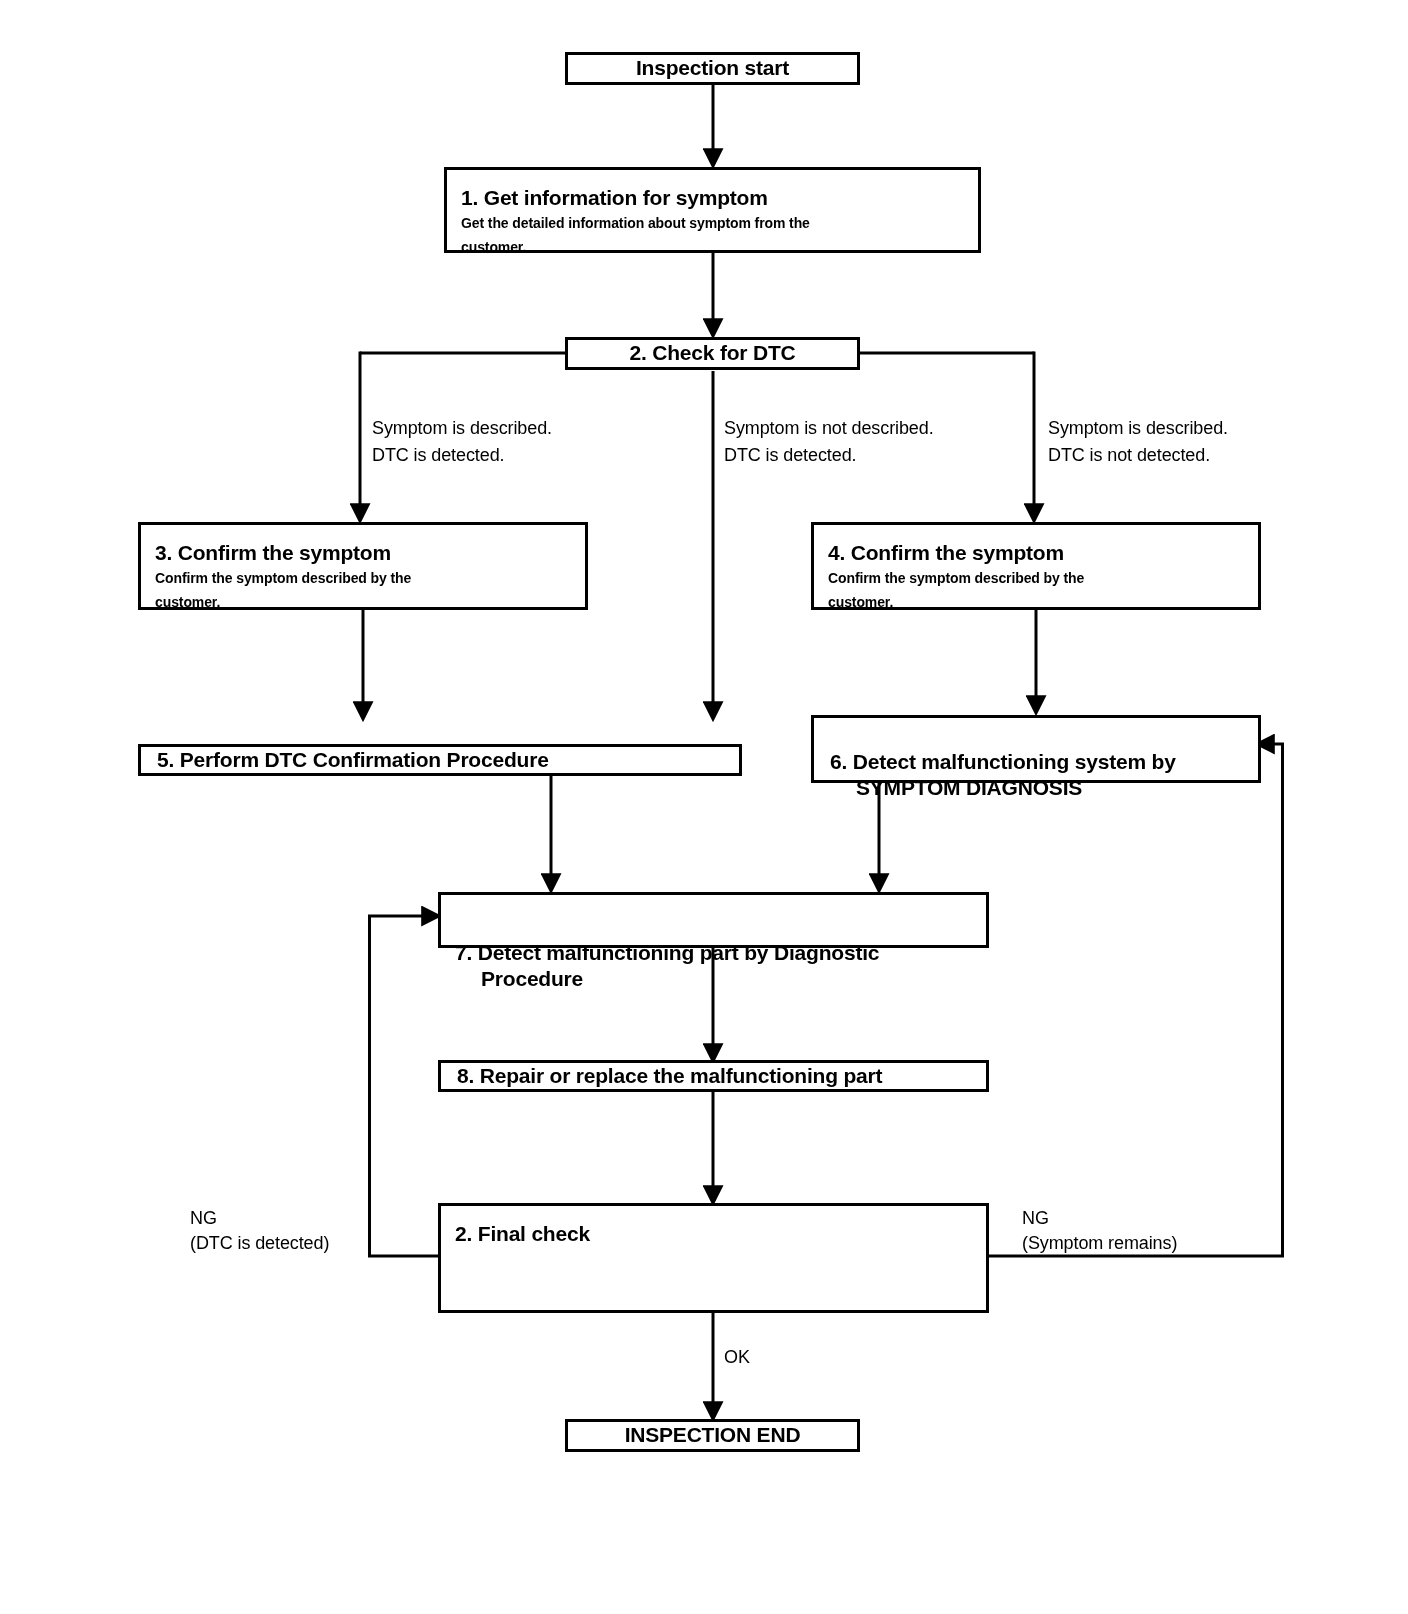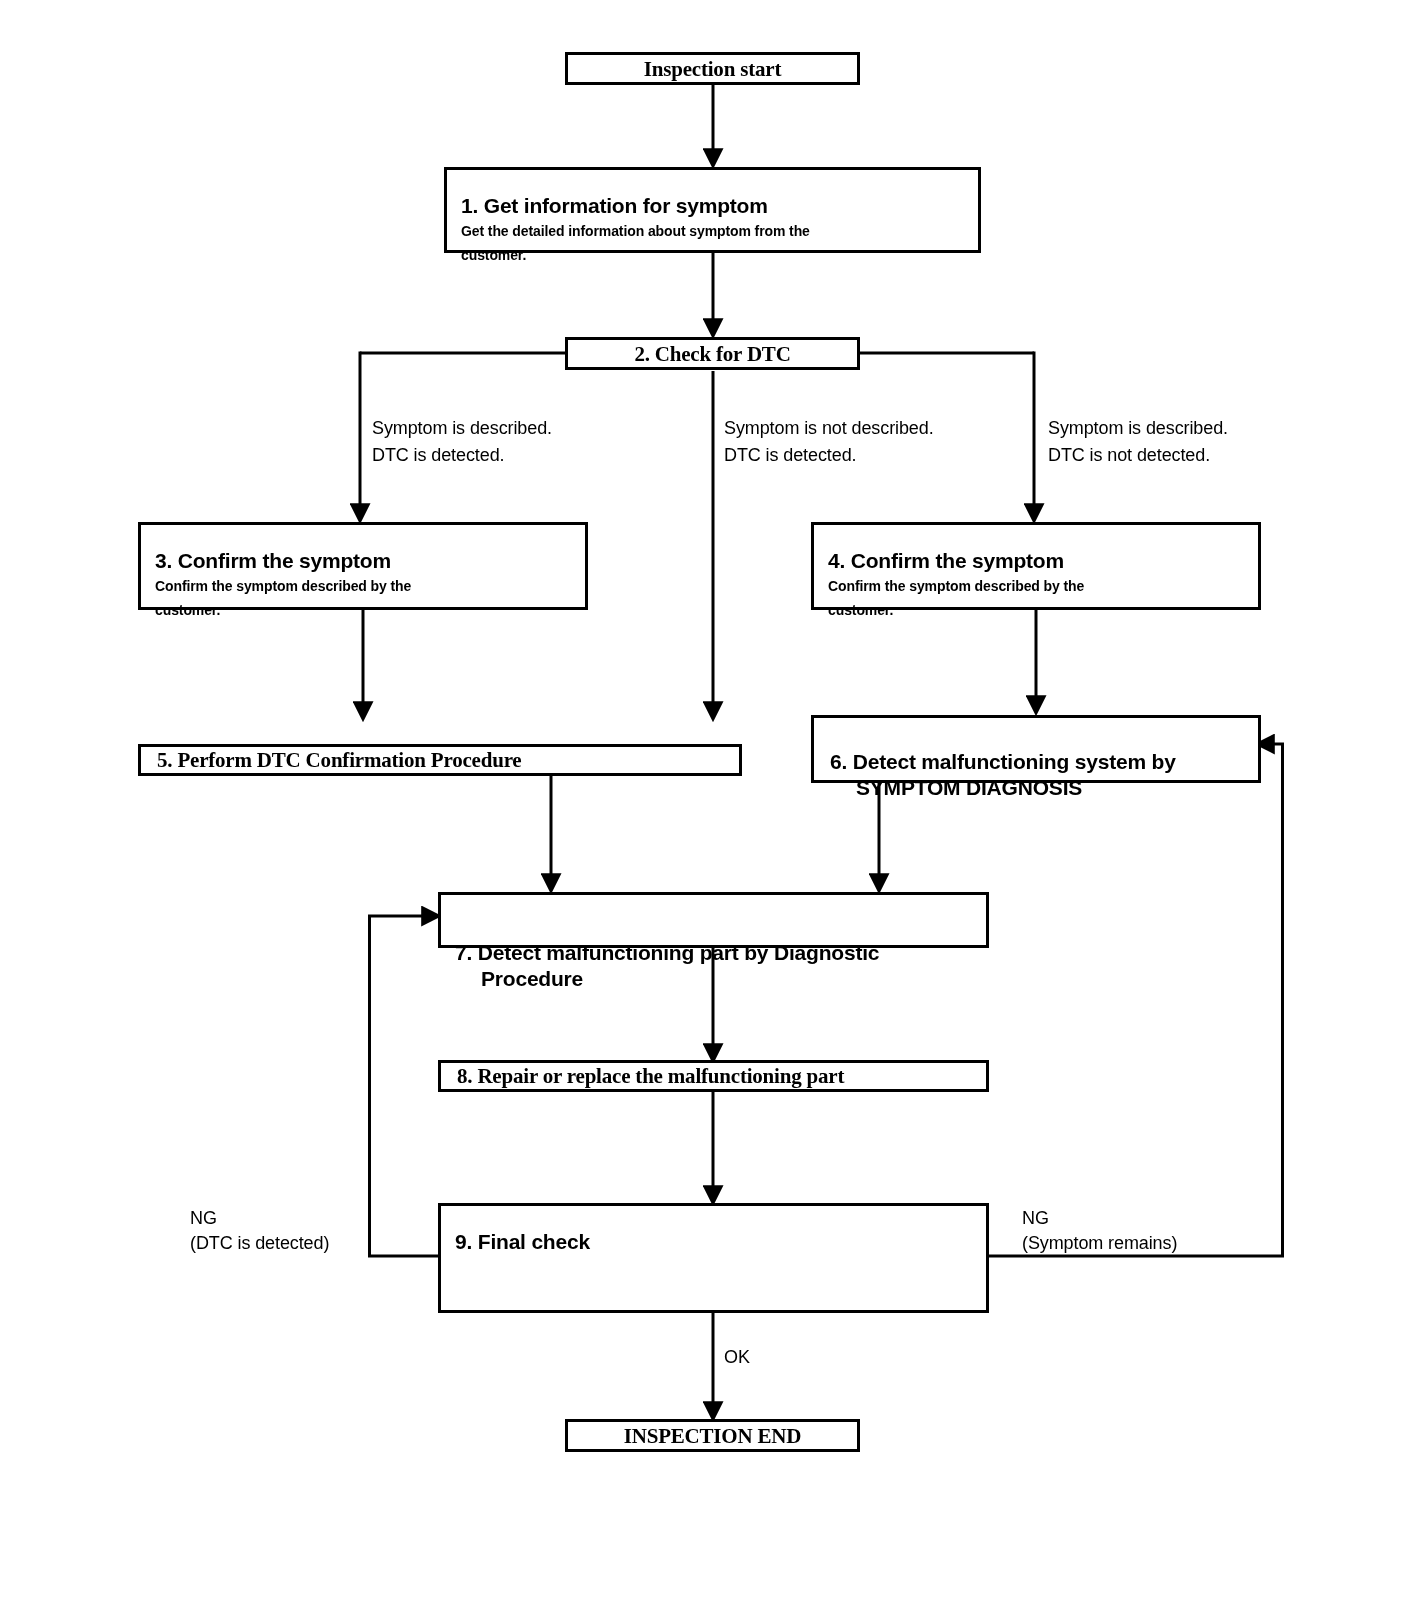--- a/index.html
+++ b/index.html
@@ -40,28 +40,26 @@
     text-align: center;
   }
   .node .body {
     font-size: 14px;
     line-height: 24px;
     letter-spacing: -0.1px;
     white-space: pre-line;
     font-weight: bold;
   }
   .node.pad {
-    padding: 23px 12px 10px 14px;
+    padding: 15px 12px 10px 14px;
   }
   .node.single {
     display: flex;
-    align-items: center;
     justify-content: flex-start;
     padding-left: 16px;
-    font-family: Liberation Serif, serif;
   }
   .node.single.center {
     justify-content: center;
     padding-left: 0;
   }
   .edge-label {
     position: absolute;
     font-size: 18px;
     line-height: 25px;
     color: #000000;
@@ -176,21 +174,21 @@
       <span class="hang-indent">7. Detect malfunctioning part by Diagnostic
 Procedure</span>
     </div>
   </div>
 
   <div class="node single" style="left:438px; top:1060px; width:551px; height:32px;">
     <span class="title">8. Repair or replace the malfunctioning part</span>
   </div>
 
   <div class="node pad" style="left:438px; top:1203px; width:551px; height:110px;">
-    <div class="title">9. Final check</div>
+    <div class="title">2. Final check</div>
   </div>
 
   <div class="edge-label" style="left:190px; top:1206px; width:190px;">NG
 (DTC is detected)</div>
   <div class="edge-label" style="left:1022px; top:1206px; width:220px;">NG
 (Symptom remains)</div>
 
   <div class="edge-label" style="left:724px; top:1345px; width:60px;">OK</div>
 
   <div class="node single center" style="left:565px; top:1419px; width:295px; height:33px;">

